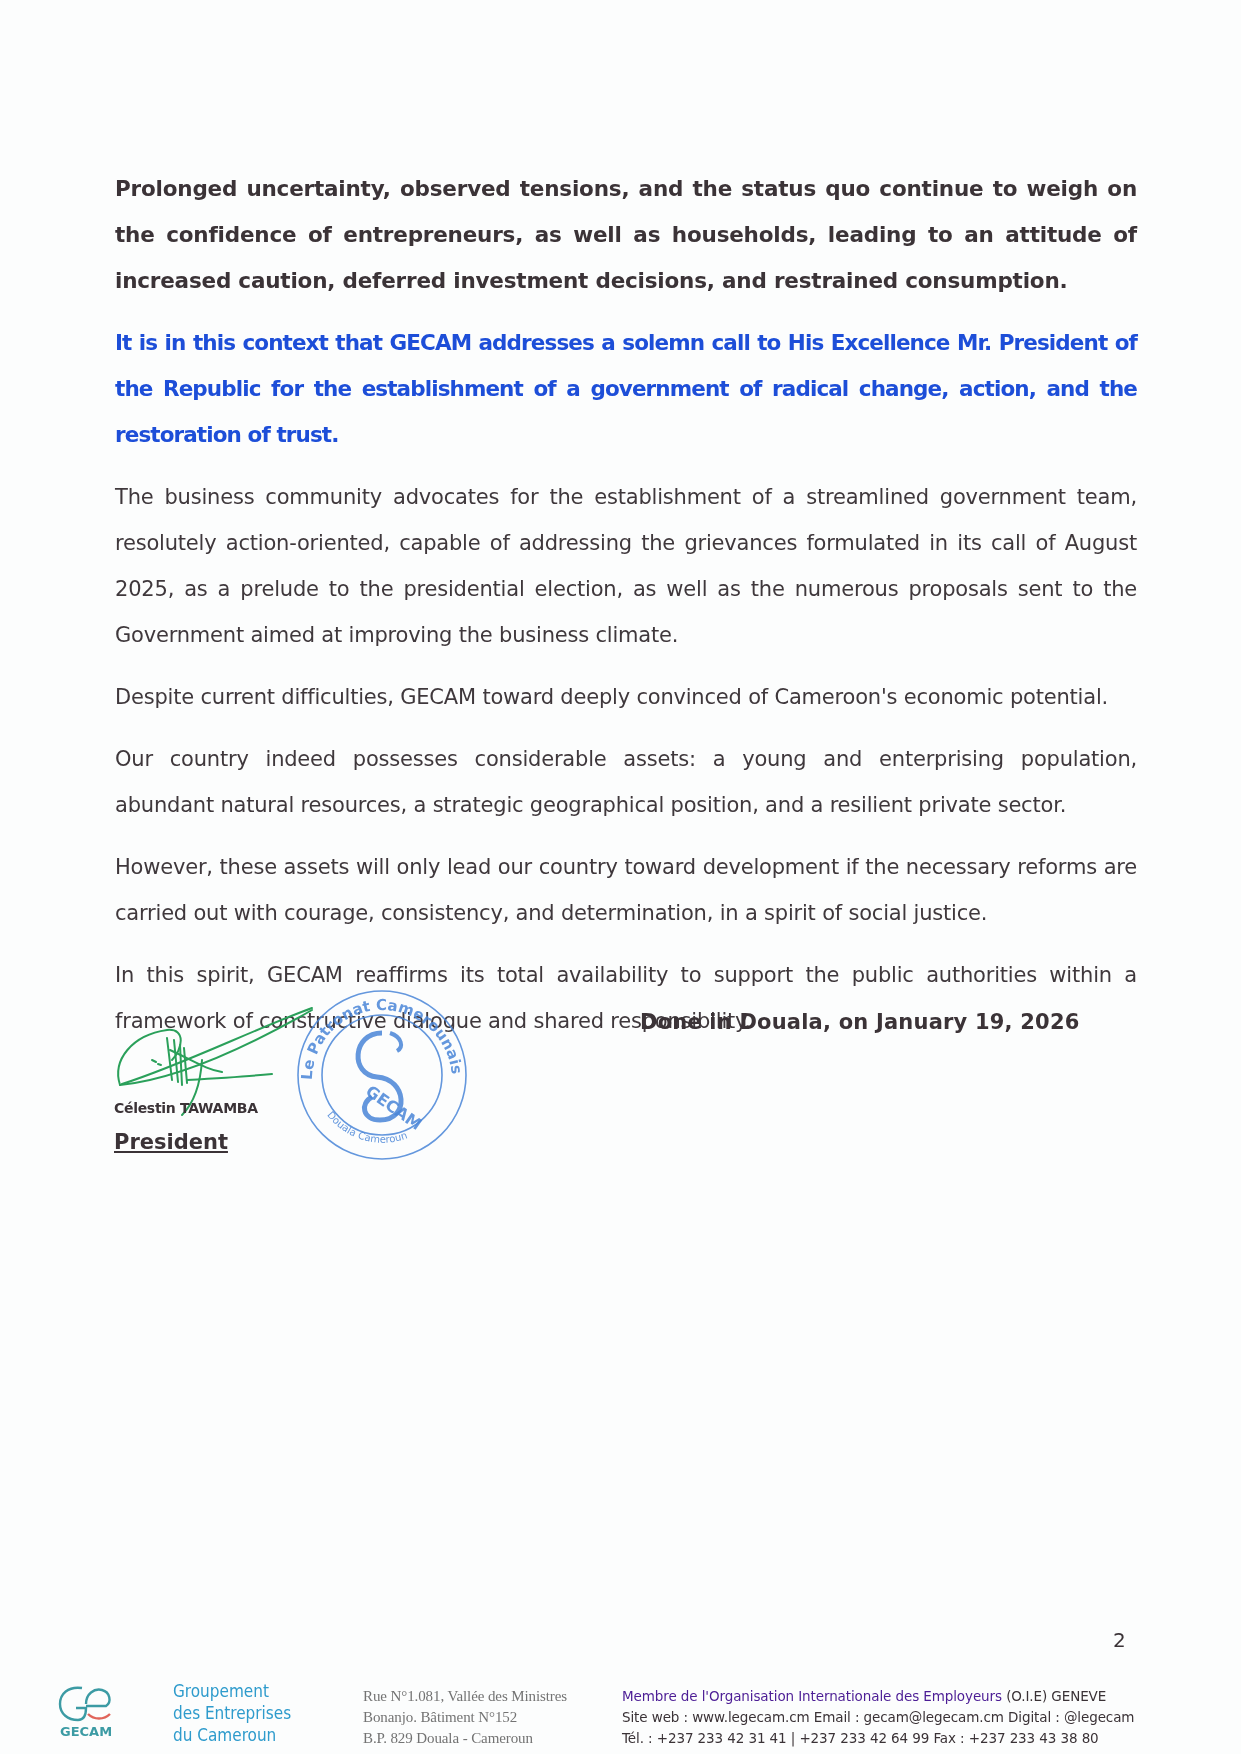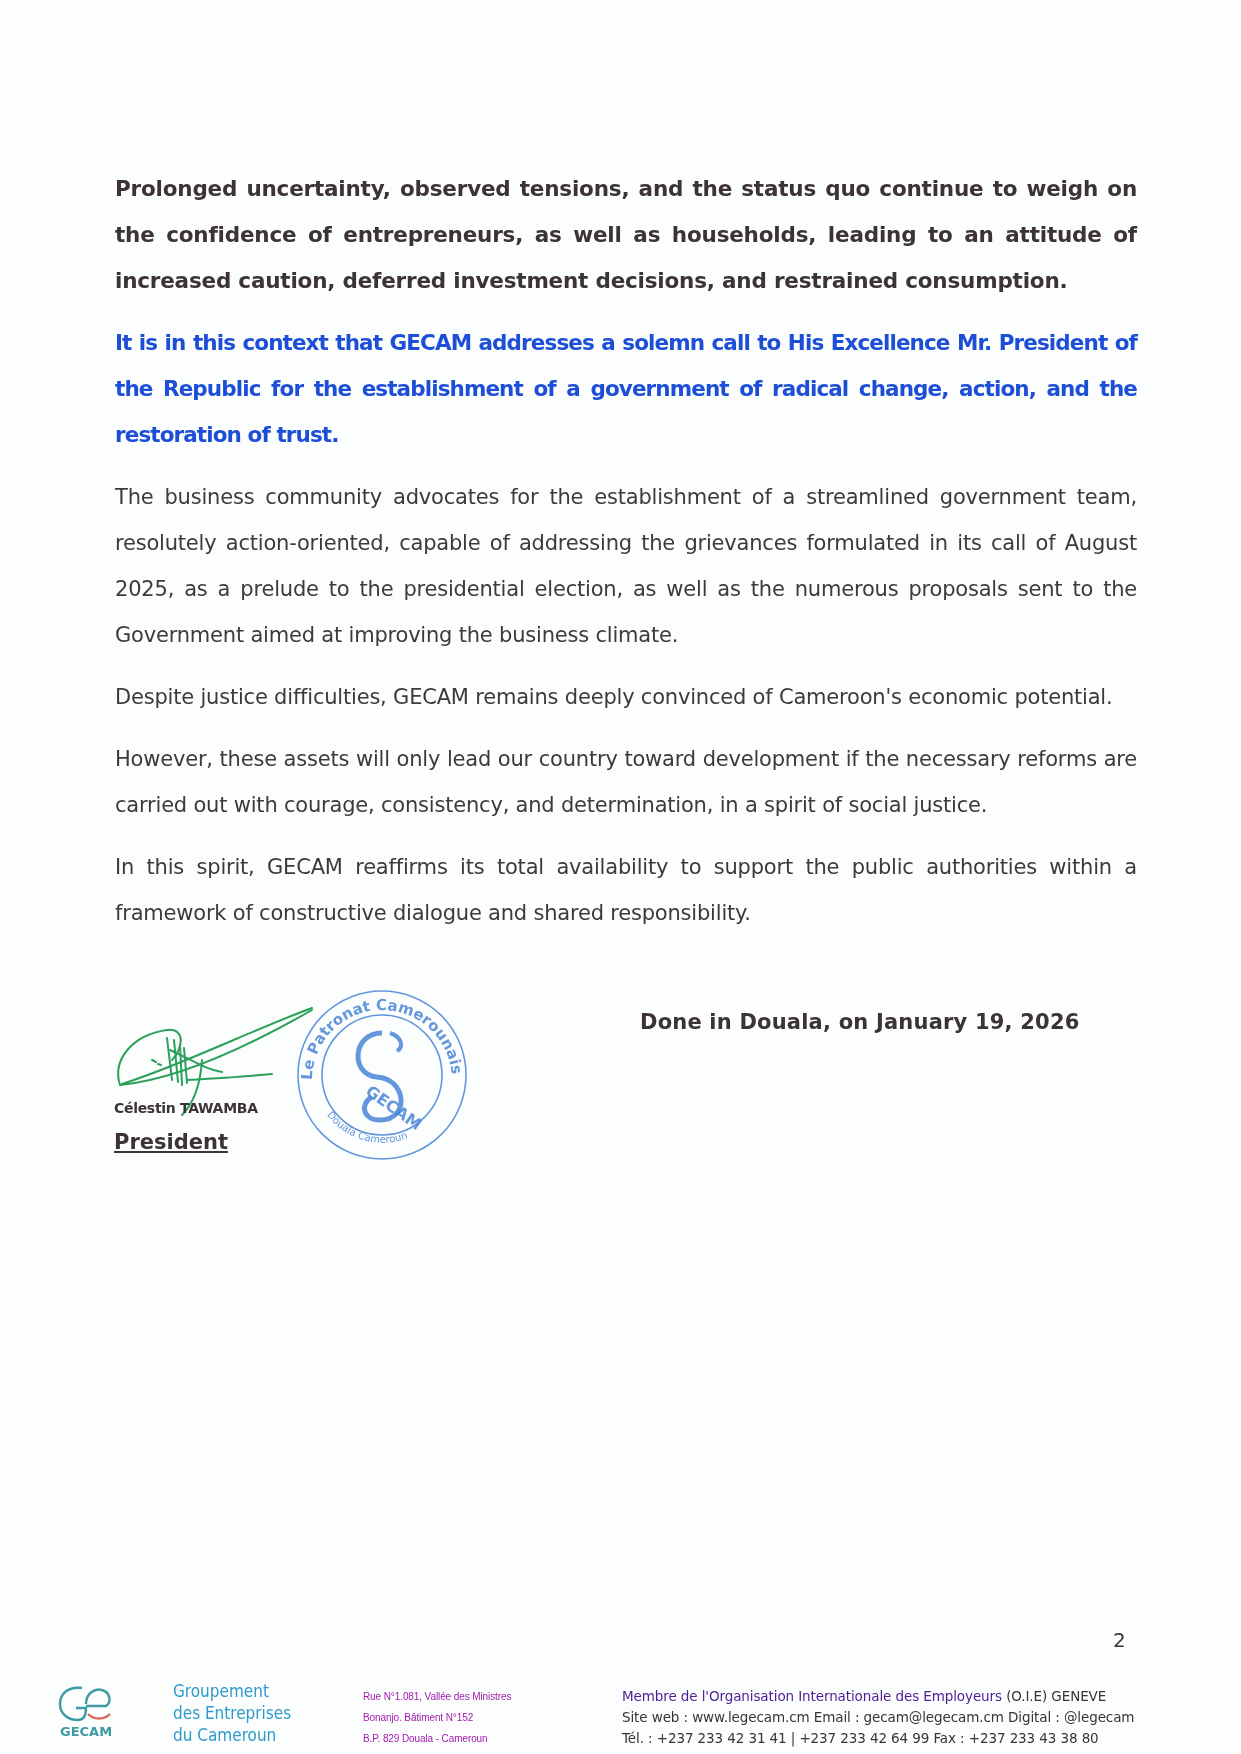--- a/index.html
+++ b/index.html
@@ -38,39 +38,40 @@
     position: absolute; left: 1113px; top: 1628px; font-size: 20px; color: #3a3236;
   }
   .footer { position: absolute; left: 0; top: 1672px; width: 1241px; height: 80px; }
   .footer-logo { position: absolute; left: 56px; top: 8px; width: 60px; height: 60px; }
   .footer-org {
     position: absolute; left: 145px; top: 8px; font-family: "DejaVu Sans Condensed", "DejaVu Sans", sans-serif;
     color: #2e9bcc; font-size: 17px; line-height: 22px; margin-left: 28px;
   }
   .footer-org div { white-space: nowrap; }
   .footer-address {
-    position: absolute; left: 363px; top: 14px; font-size: 10px; line-height: 21px; color: #a21caf;
-    white-space: nowrap; font-family: Liberation Sans, sans-serif; letter-spacing: -0.1px;
+    position: absolute; left: 363px; top: 14px; font-size: 15px; line-height: 21px; color: #737373;
+    white-space: nowrap; font-family: Liberation Serif, serif; letter-spacing: -0.1px;
   }
   .footer-contact {
     position: absolute; left: 622px; top: 14px; font-size: 13.5px; line-height: 21px; color: #3a3236;
     white-space: nowrap; letter-spacing: -0.1px;
   }
   .teal { color: #4c1d95; }
 </style>
 </head>
 <body>
 
 <div class="page">
 
   <div class="body-text">
     <p class="p-bold">Prolonged uncertainty, observed tensions, and the status quo continue to weigh on the confidence of entrepreneurs, as well as households, leading to an attitude of increased caution, deferred investment decisions, and restrained consumption.</p>
     <p class="p-italic">It is in this context that GECAM addresses a solemn call to His Excellence Mr. President of the Republic for the establishment of a government of radical change, action, and the restoration of trust.</p>
     <p class="p-regular">The business community advocates for the establishment of a streamlined government team, resolutely action-oriented, capable of addressing the grievances formulated in its call of August 2025, as a prelude to the presidential election, as well as the numerous proposals sent to the Government aimed at improving the business climate.</p>
-    <p class="p-regular">Despite justice difficulties, GECAM remains deeply convinced of Cameroon's economic potential.</p>
+    <p class="p-regular">Despite current difficulties, GECAM toward deeply convinced of Cameroon's economic potential.</p>
+    <p class="p-regular">Our country indeed possesses considerable assets: a young and enterprising population, abundant natural resources, a strategic geographical position, and a resilient private sector.</p>
     <p class="p-regular">However, these assets will only lead our country toward development if the necessary reforms are carried out with courage, consistency, and determination, in a spirit of social justice.</p>
     <p class="p-regular">In this spirit, GECAM reaffirms its total availability to support the public authorities within a framework of constructive dialogue and shared responsibility.</p>
   </div>
 
   <div class="sign-block">
     <svg class="signature" viewBox="0 0 240 130">
       <g fill="none" stroke="#2aa05a" stroke-width="2" stroke-linecap="round">
         <path d="M8 95 C0 70 20 45 55 40 C75 38 70 60 60 70"></path>
         <path d="M8 95 C60 90 130 60 200 20"></path>
         <path d="M10 94 C70 75 140 40 200 18"></path>

